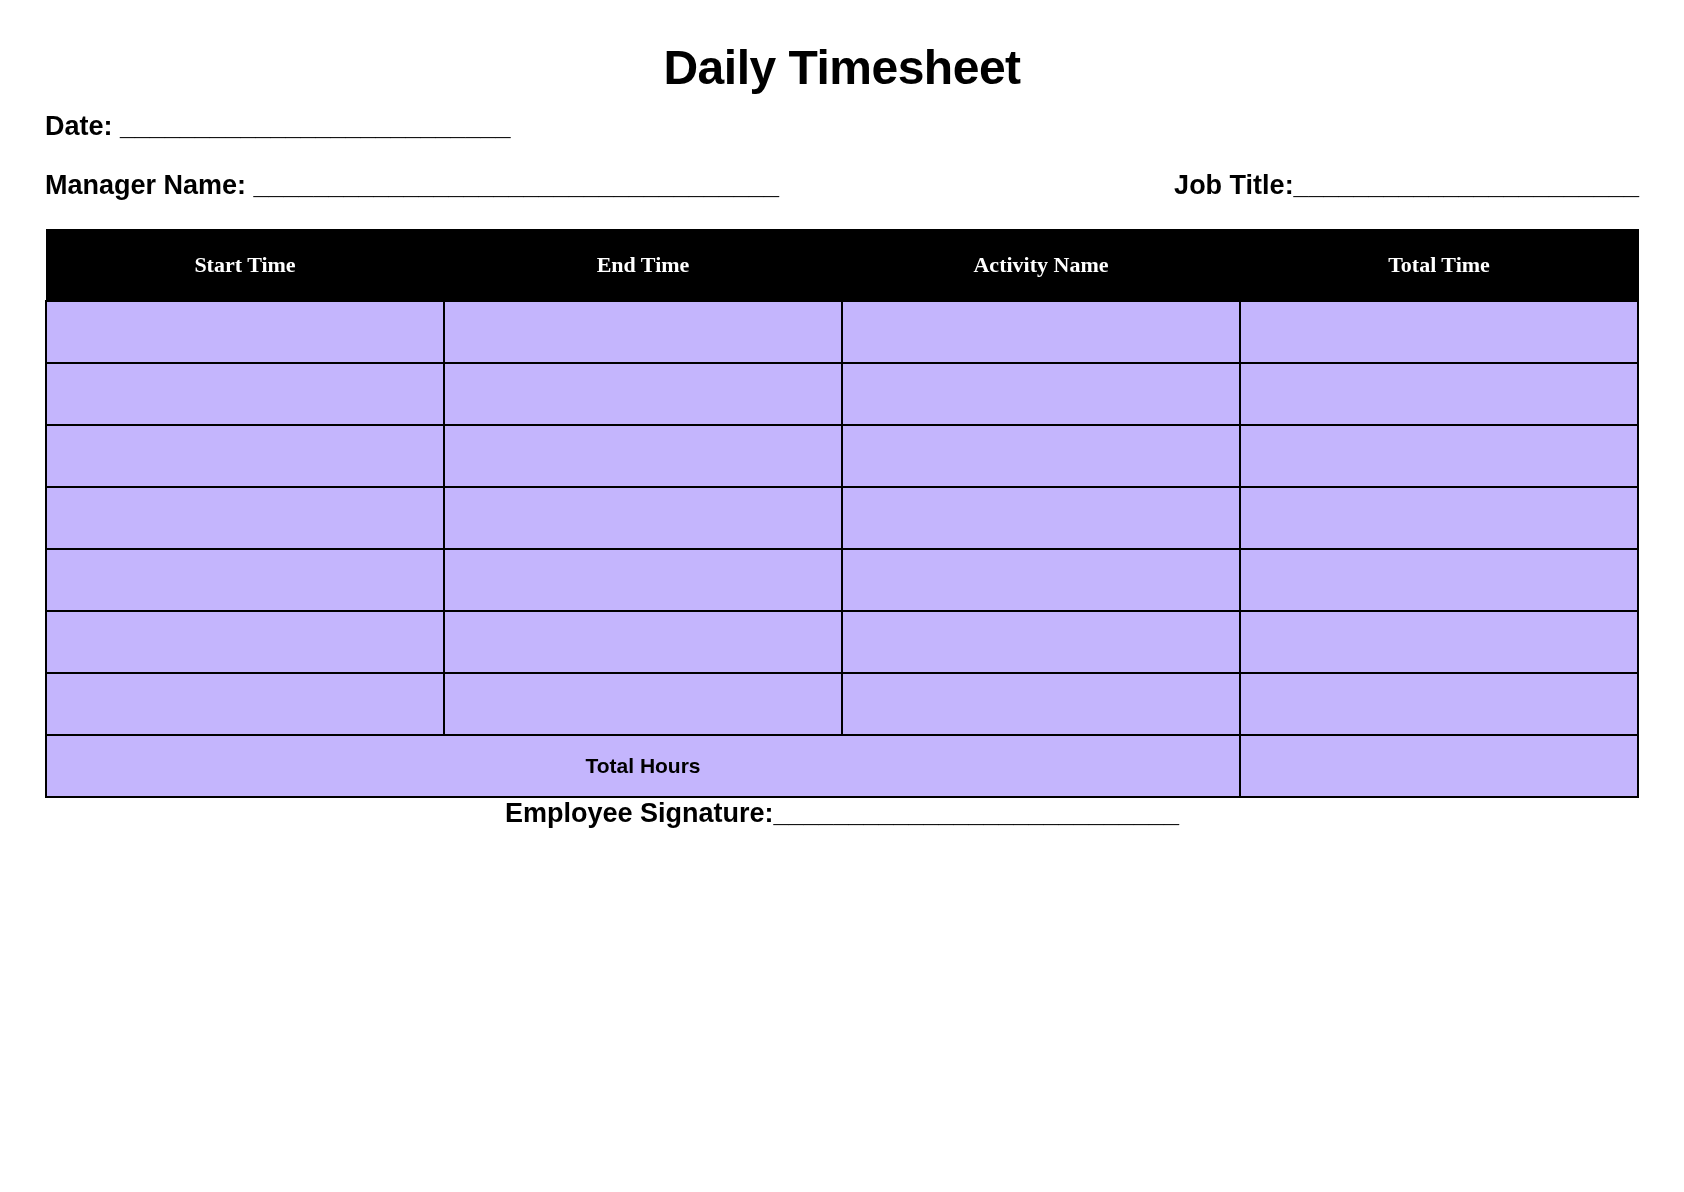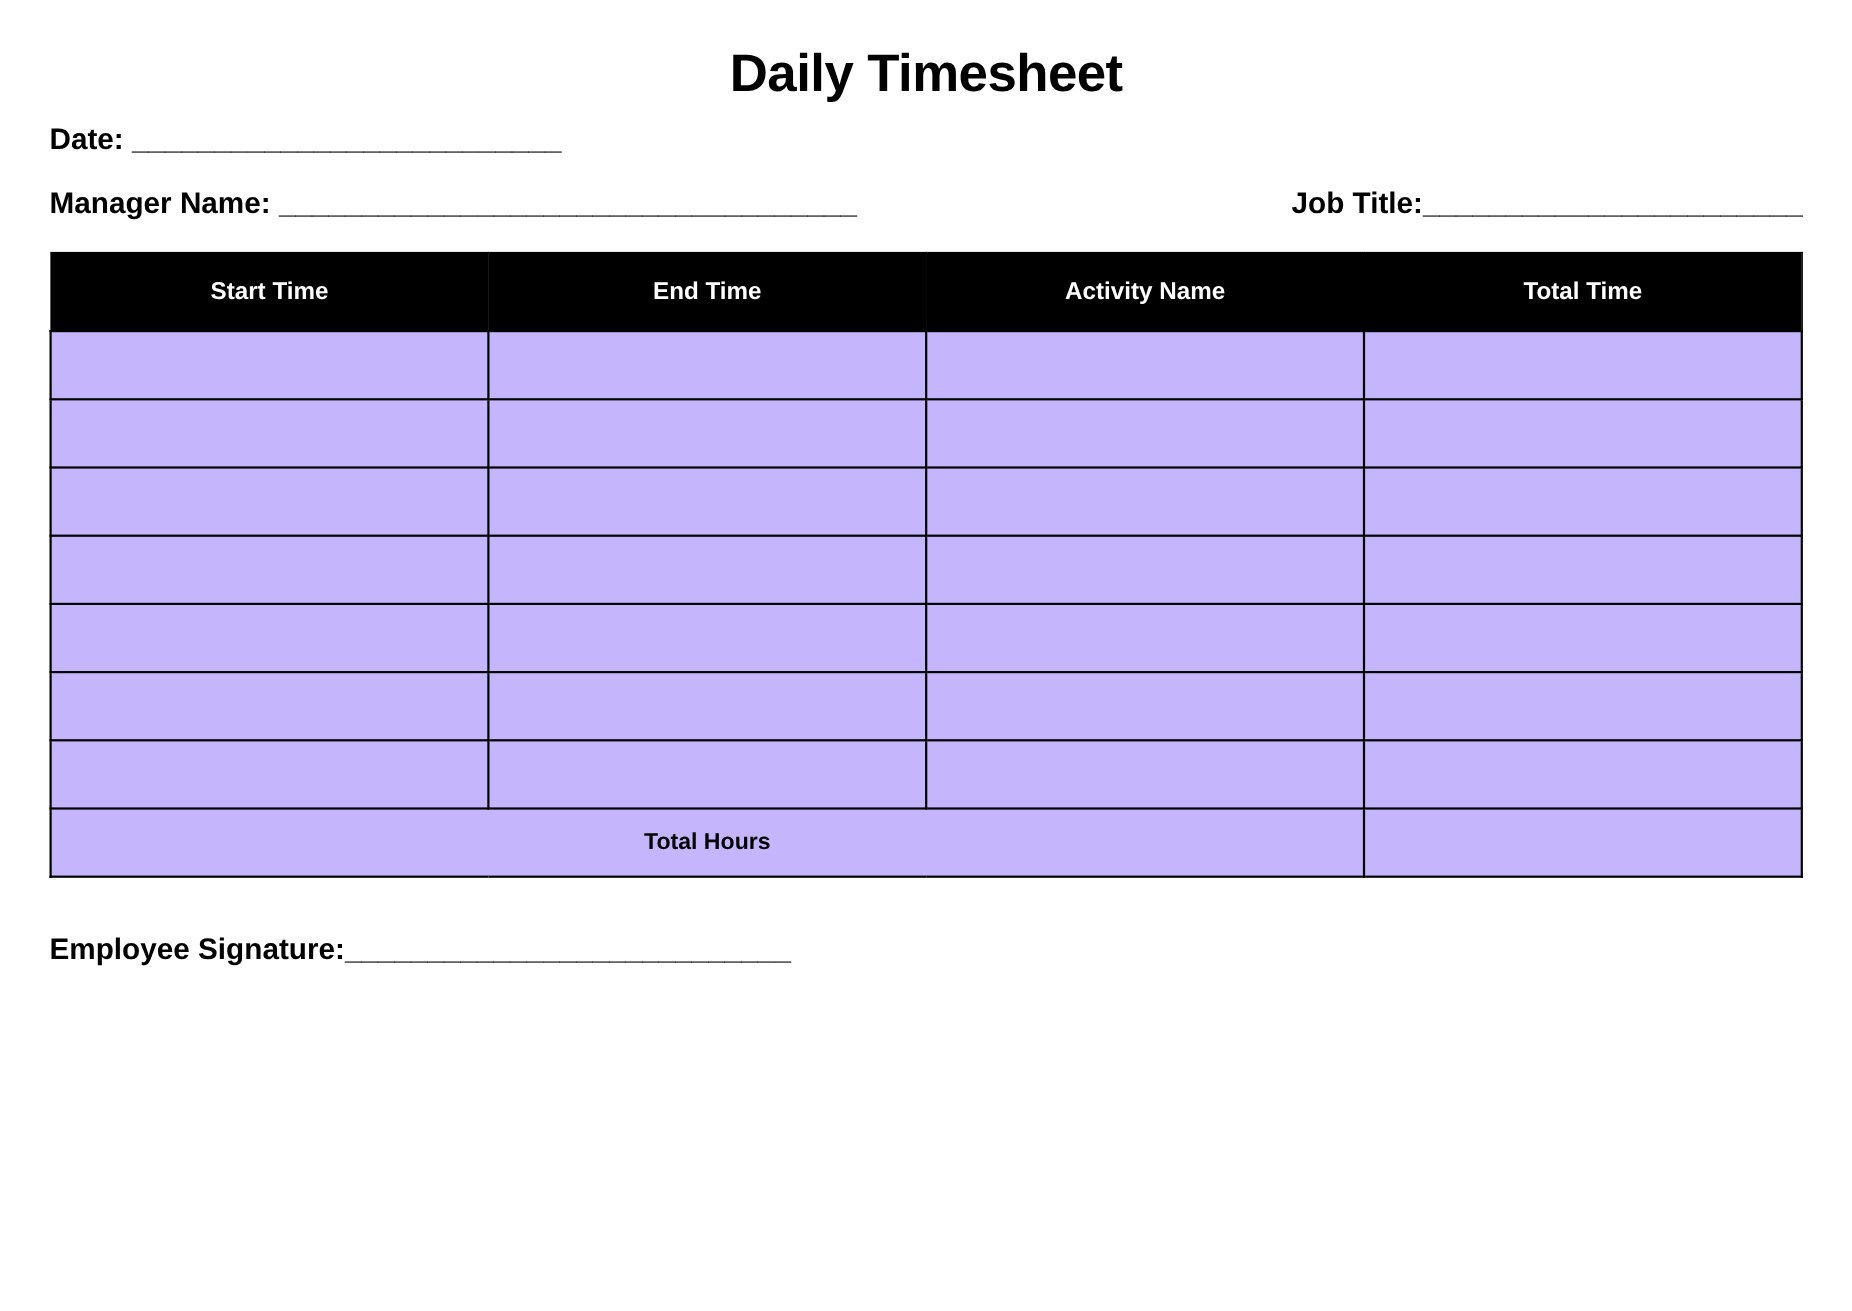--- a/index.html
+++ b/index.html
@@ -39,38 +39,38 @@
       margin-top: 5px;
     }
     thead th {
       background: #000;
       color: #fff;
       font-size: 22px;
       font-weight: 700;
       padding: 22px 10px;
       text-align: center;
       border: 1px solid #000;
+      font-family: Liberation Serif, serif;
     }
     tbody td {
       border: 2px solid #000;
       height: 62px;
       background: #c4b5fd;
     }
     .total-row td {
       border: 2px solid #000;
       height: 62px;
       font-size: 21px;
       font-weight: 700;
       text-align: center;
       vertical-align: middle;
     }
     .signatures {
       display: flex;
-      justify-content: space-between;
-      margin-top: 50px;
+      justify-content: center;
     }
     .col-start { width: 25%; }
     .col-end { width: 25%; }
     .col-activity { width: 25%; }
     .col-total { width: 25%; text-align: center; }
   </style>
 </head>
 <body>
 
 <h1 class="title">Daily Timesheet</h1>

